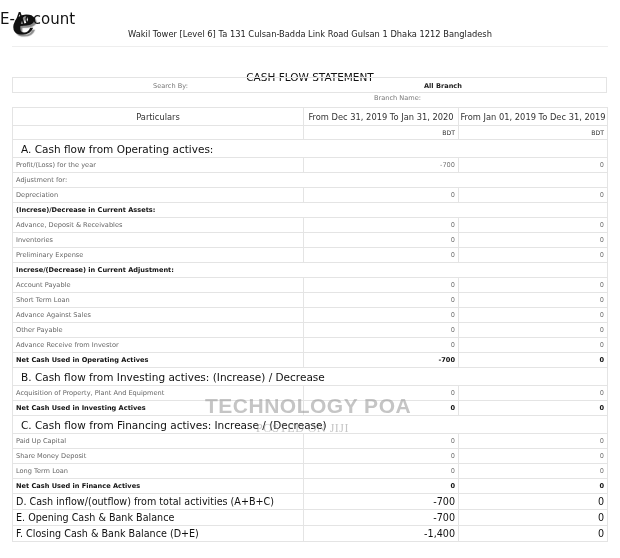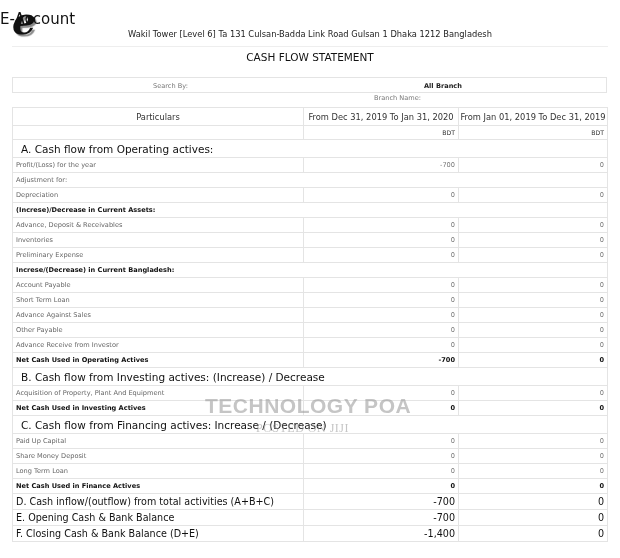--- a/index.html
+++ b/index.html
@@ -5,21 +5,21 @@
     * { box-sizing: border-box; margin: 0; padding: 0; }
     html, body { width: 620px; height: 558px; background: #ffffff; overflow: hidden; }
     body { font-family: "DejaVu Sans", "Liberation Sans", sans-serif; color: #222; position: relative; }
 
     .header { position: relative; height: 46px; }
     .logo { position: absolute; left: 12px; top: 2px; font-family: "DejaVu Serif", "Liberation Serif", serif; font-style: italic; font-weight: bold; font-size: 38px; line-height: 38px; color: #111; text-shadow: 2px 2px 1px #888; }
     .company { position: absolute; left: 0; right: 0; top: 10px; font-size: 15px; color: #111; }
     .address { position: absolute; left: 0; right: 0; top: 29px; text-align: center; font-size: 8.3px; color: #222; }
     .hr { position: absolute; left: 12px; right: 12px; top: 46px; border-top: 1px solid #eee; }
 
-    .report-title { position: absolute; left: 0; right: 0; top: 51px; text-align: center; font-size: 10.5px; color: #111; }
+    .report-title { position: absolute; left: 0; right: 0; top: 71px; text-align: center; font-size: 10.5px; color: #111; }
 
     .search-bar { position: absolute; left: 12px; width: 595px; top: 77px; height: 16px; border: 1px solid #e4e4e4; font-size: 6.6px; color: #777; }
     .search-bar .search-label { position: absolute; left: 140px; top: 4px; }
     .search-bar .branch-label { position: absolute; left: 361px; top: 4px; margin-top: 12px; }
     .search-bar .branch-value { position: absolute; left: 411px; top: 4px; color: #222; font-weight: bold; }
 
     table.report { position: absolute; left: 12px; top: 107px; width: 595px; border-collapse: collapse; table-layout: fixed; border-radius: 24px; }
     table.report td, table.report th { border: 1px solid #e4e4e4; font-weight: normal; }
     col.c1 { width: 291px; }
     col.c2 { width: 155px; }
@@ -109,21 +109,21 @@
         <td class="lbl">Inventories</td>
         <td class="num">0</td>
         <td class="num">0</td>
       </tr>
       <tr class="line-row">
         <td class="lbl">Preliminary Expense</td>
         <td class="num">0</td>
         <td class="num">0</td>
       </tr>
       <tr class="line-row subhead">
-        <td class="lbl" colspan="3">Increse/(Decrease) in Current Bangladesh:</td>
+        <td class="lbl" colspan="3">Increse/(Decrease) in Current Adjustment:</td>
       </tr>
       <tr class="line-row">
         <td class="lbl">Account Payable</td>
         <td class="num">0</td>
         <td class="num">0</td>
       </tr>
       <tr class="line-row">
         <td class="lbl">Short Term Loan</td>
         <td class="num">0</td>
         <td class="num">0</td>

